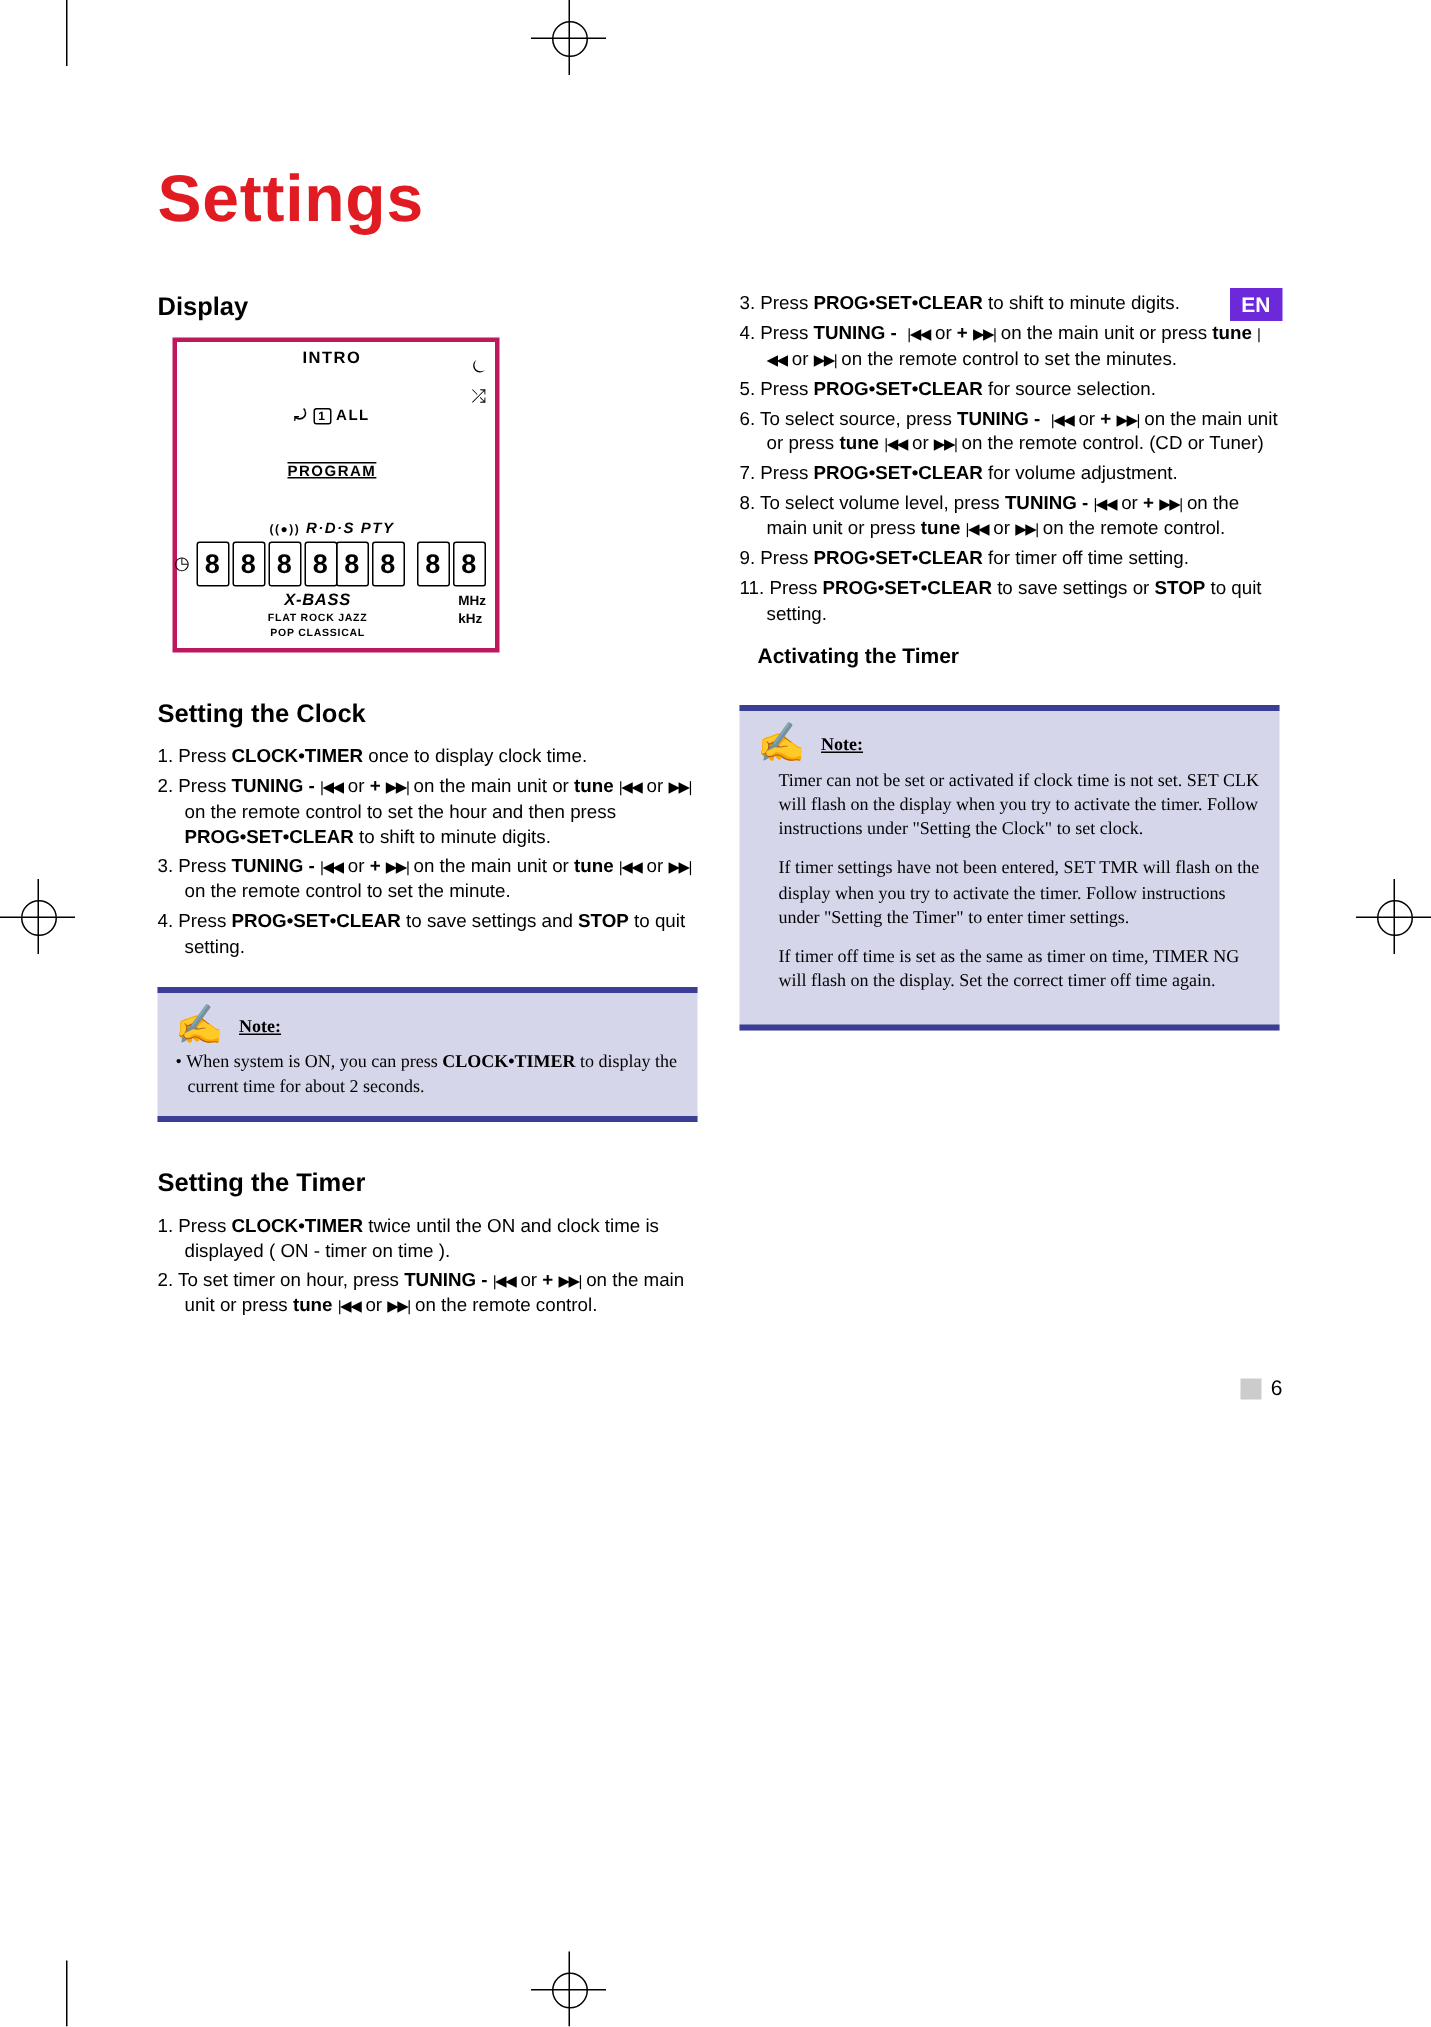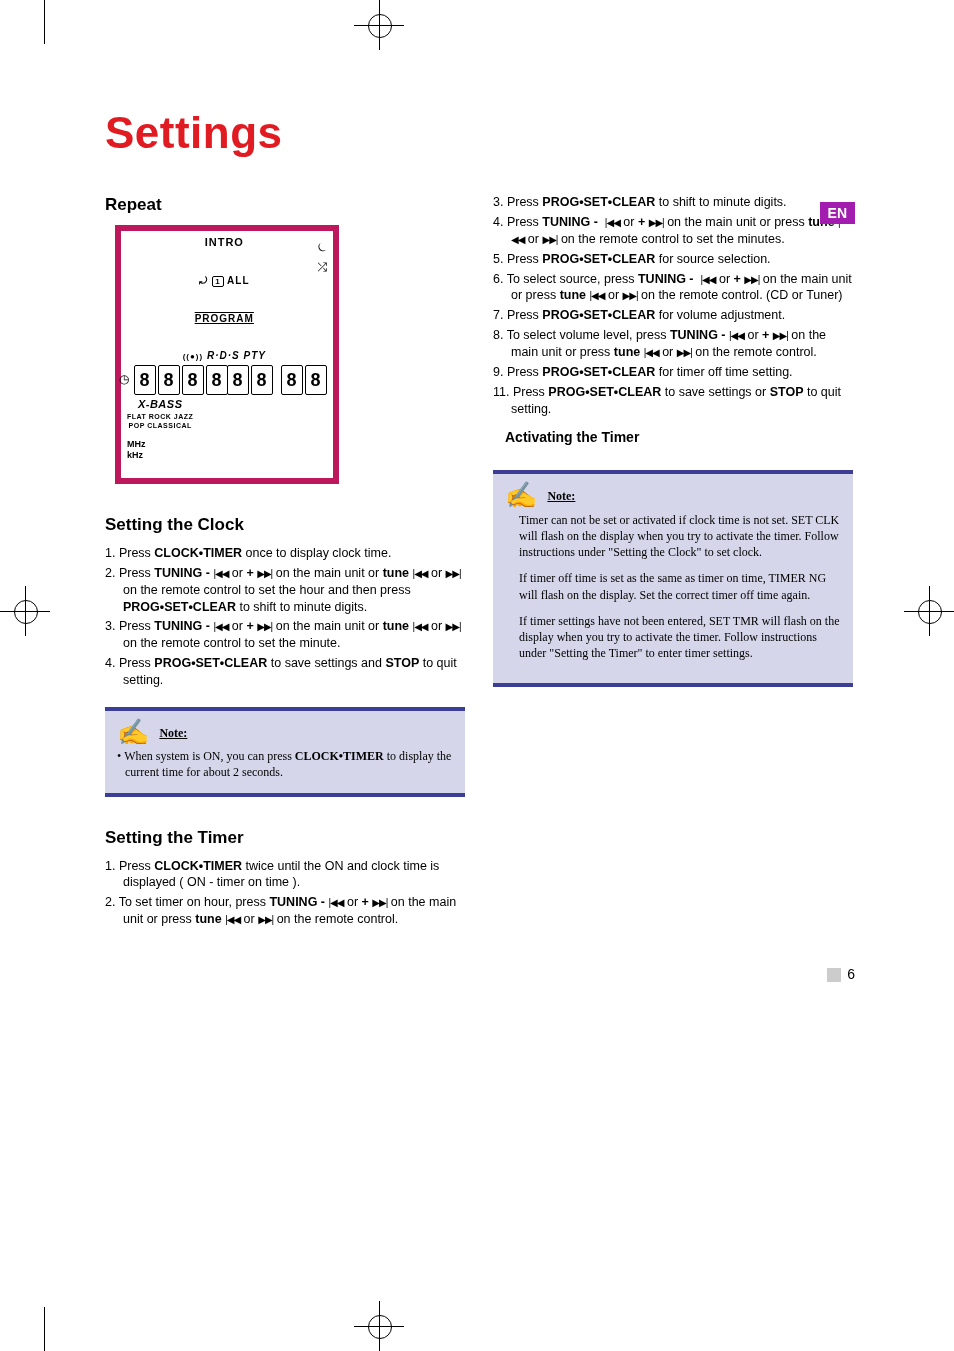--- a/index.html
+++ b/index.html
@@ -37,24 +37,24 @@
     font-size: 17px;
     font-weight: 800;
     margin: 0 0 8px 0;
   }
   h3.subsec {
     font-size: 14px;
     font-weight: 800;
     margin: 10px 0 4px 12px;
   }
   .display-box {
-    border: 6px solid #be185d;
+    border: 3px solid #be185d;
     width: 200px;
     margin: 8px 0 30px 10px;
-    padding: 4px 6px 16px 6px;
+    padding: 4px 6px 5px 6px;
     text-align: center;
     font-family: Arial, sans-serif;
   }
   .display-box .intro { font-weight: 700; font-size: 11px; letter-spacing: 1px; }
   .display-box .row { font-size: 10px; font-weight: 700; letter-spacing: 1px; margin-top: 24px; }
   .display-box .segs { display:flex; justify-content:center; gap:2px; margin:2px 0;}
   .seg { width:20px; height:28px; border:1.5px solid #000; border-radius:2px; font-size:18px; font-weight:900; display:flex; align-items:center; justify-content:center; }
   .display-box .xbass { font-style: italic; font-weight: 800; font-size: 11px; letter-spacing: 0.5px; }
   .display-box .eq { font-size: 7px; font-weight: 700; letter-spacing: 0.5px; }
   .display-top { display:flex; align-items:flex-start; justify-content:center; gap:4px; }
@@ -81,22 +81,22 @@
   .note-head .hand {
     font-size: 26px;
     line-height: 0.9;
     margin-right: 2px;
   }
   .note-title { text-decoration: underline; font-weight:700; }
 
   .lang-badge {
     position: absolute;
     right: 0;
-    top: 94px;
-    background: #a21caf;
+    top: 84px;
+    background: #6d28d9;
     color: #fff;
     font-weight: 800;
     font-size: 14px;
     padding: 3px 8px;
   }
   .page-num {
     text-align: right;
     font-size: 14px;
     margin-top: 28px;
   }
@@ -145,21 +145,21 @@
 <div class="page-inner">
 
   <div class="lang-badge">EN</div>
 
   <h1 class="title">Settings</h1>
 
   <div class="columns">
 
     <div class="col">
 
-      <h2 class="section">Repeat</h2>
+      <h2 class="section">Display</h2>
 
       <div class="display-box">
         <div class="display-top">
           <div class="display-side" style="visibility:hidden">•</div>
           <div style="flex:1">
             <div class="intro">INTRO</div>
             <div class="row">
               <span>⤾</span>
               <span style="border:1px solid #000;border-radius:2px;padding:0 2px;font-size:8px;">1</span>
               <span>ALL</span>
@@ -183,21 +183,21 @@
               <div class="seg">8</div>
               <div class="seg">8</div>
               <div class="seg">8</div>
               <div class="seg" style="margin-left:-3px">8</div>
               <div class="seg">8</div>
               <div style="width:4px"></div>
               <div class="seg">8</div>
               <div class="seg">8</div>
           </div>
         </div>
-        <div style="display:flex; justify-content:center; align-items:flex-start; gap:6px;flex-direction:column;">
+        <div style="display:flex; justify-content:center; align-items:flex-start; gap:6px;">
           <div style="flex:1; text-align:center;">
             <div class="xbass">X-BASS</div>
             <div class="eq">FLAT   ROCK   JAZZ</div>
             <div class="eq">POP   CLASSICAL</div>
           </div>
           <div style="font-size:9px; font-weight:700; text-align:left; line-height:1.3; margin-top:2px;">
             <div>MHz</div>
             <div>kHz</div>
           </div>
         </div>
@@ -244,22 +244,22 @@
 
       <h3 class="subsec">Activating the Timer</h3>
 
       <div class="note-block" style="margin-top:24px;">
         <div class="note-head">
           <span class="hand">✍</span>
           <span class="note-title">Note:</span>
         </div>
         <div id="timer-note-paras" style="padding-left:14px;">
             <p style="margin: 0px 0px 10px;">Timer can not be set or activated if clock time is not set. SET CLK will flash on the display when you try to activate the timer. Follow instructions under "Setting the Clock" to set clock.</p>
+            <p style="margin: 0px 0px 10px;">If timer settings have not been entered, SET TMR will flash on the display when you try to activate the timer.  Follow instructions under "Setting the Timer" to enter timer settings.</p>
             <p style="margin: 0px 0px 10px;">If timer off time is set as the same as timer on time, TIMER NG will flash on the display.  Set the correct timer off time again.</p>
-            <p style="margin: 0px 0px 10px;">If timer settings have not been entered, SET TMR will flash on the display when you try to activate the timer.  Follow instructions under "Setting the Timer" to enter timer settings.</p>
           </div>
       </div>
 
     </div>
   </div>
 
   <div class="page-num">
     <span class="block"></span><span>6</span>
   </div>
 

